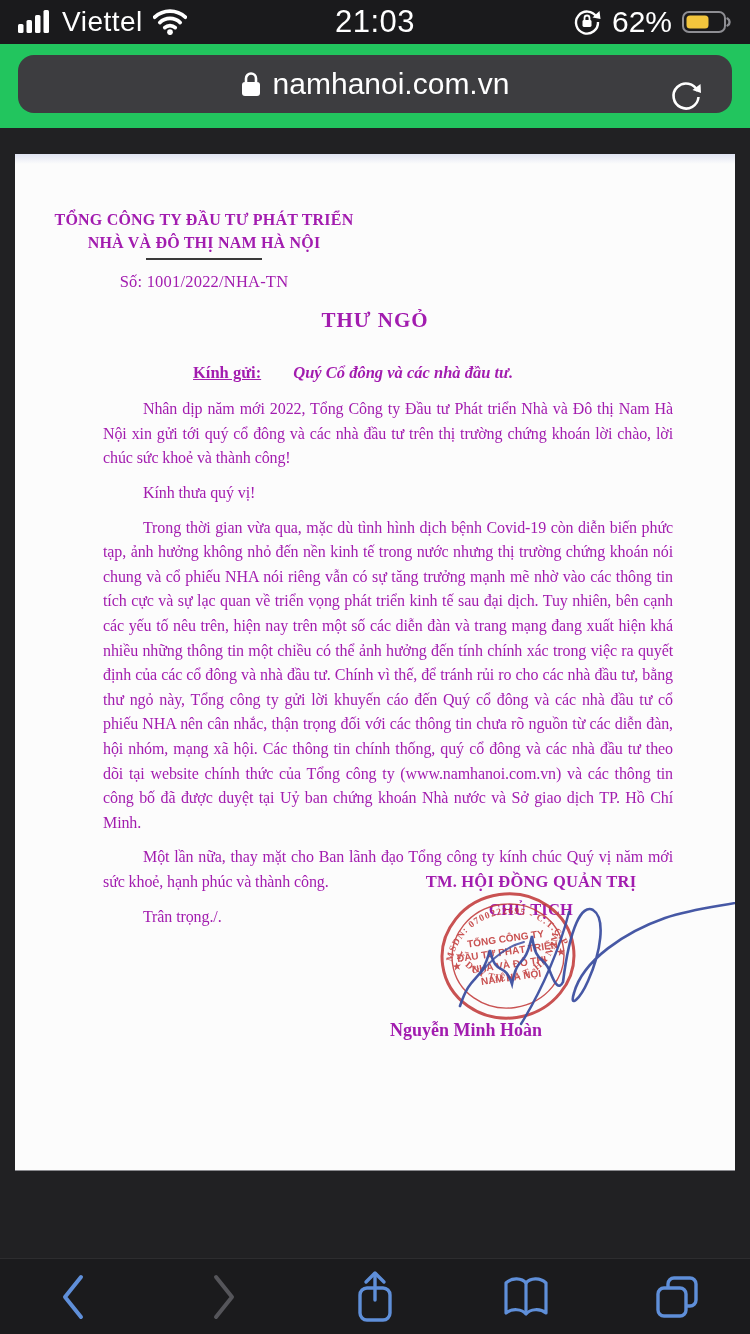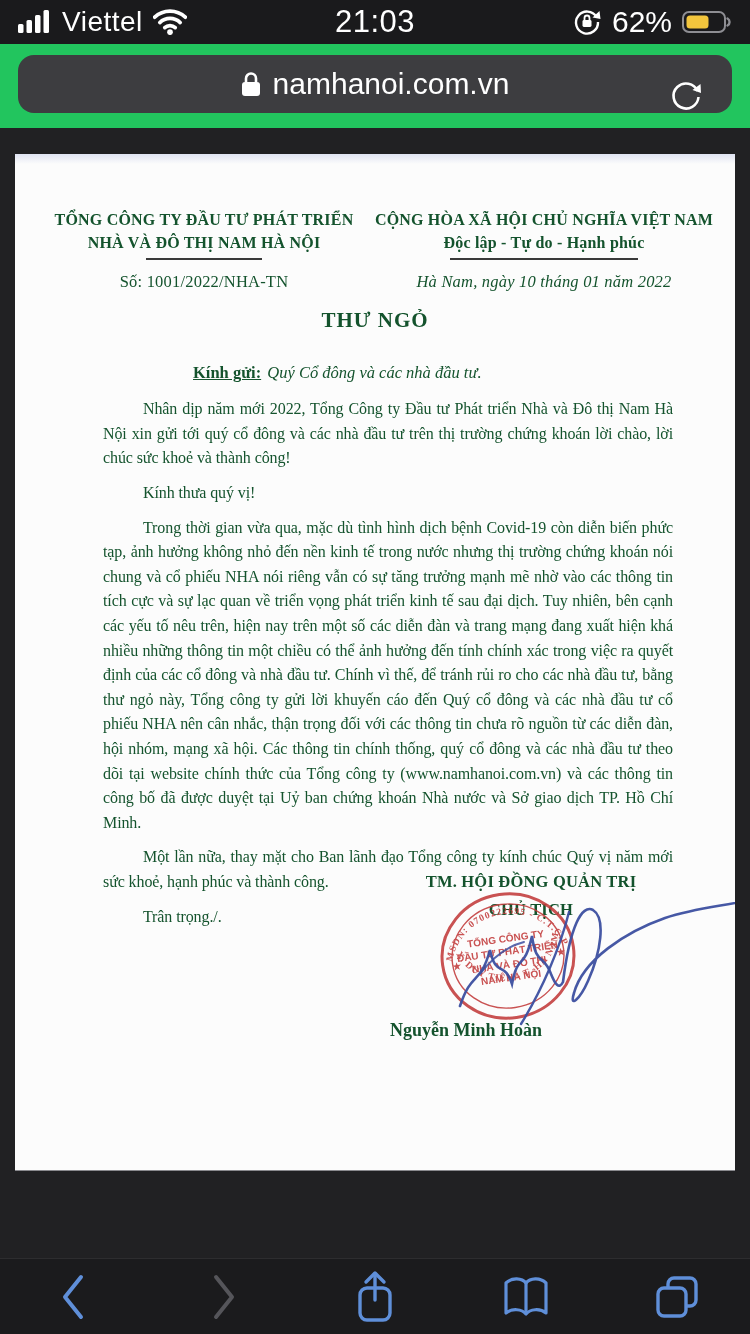--- a/index.html
+++ b/index.html
@@ -20,40 +20,40 @@
   .url-row { position:absolute; top:44px; left:0; width:750px; height:84px; background:#22c55e; z-index:5; }
   .url-pill { position:absolute; top:11px; left:18px; width:714px; height:58px;
     background:#3d3d40; border-radius:16px; display:flex; align-items:center; justify-content:center; }
   .url-text { color:#fff; font-size:30px; display:flex; align-items:center; gap:12px; }
   .reload-btn { position:absolute; right:22px; top:11px; height:58px; width:48px;
     display:flex; align-items:center; justify-content:center; background:transparent; border:none; }
 
   
   .content { position:absolute; top:128px; left:0; width:750px; height:1130px; background:#212123; }
   .page { position:absolute; top:26px; left:15px; width:720px; height:1016px;
-    background:#fcfcfc; color:#14532d; overflow:hidden;
+    background:#fcfcfc; color:#a21caf; overflow:hidden;
     box-shadow:0 1px 0 #8a8a8e; font-family:"Liberation Serif", serif; }
   .page::before { content:""; position:absolute; top:0; left:0; right:0; height:10px;
     background:linear-gradient(#d9def0, rgba(255,255,255,0)); opacity:.8; }
 
   .doc-header { display:flex; justify-content:space-between; padding:54px 18px 0 28px; }
   .hdr-block { text-align:center; font-weight:700; font-size:16px; line-height:1.45; letter-spacing:.2px; }
   .hdr-left { width:322px; }
   .hdr-right { width:346px; }
   .hdr-rule { height:2px; background:#3a3a3a; margin:4px auto 10px; }
   .hdr-rule.left { width:116px; }
   .hdr-rule.right { width:188px; }
   .hdr-ref { font-weight:400; font-size:16.5px; }
   .hdr-date { font-weight:400; font-style:italic; font-size:16.5px; }
 
   .doc-title { text-align:center; margin-top:14px; font-weight:700; font-size:21px; letter-spacing:1px; }
 
   .salutation { margin:30px 60px 0 178px; font-size:16.5px; }
   .sal-label { font-weight:700; text-decoration:underline; }
-  .sal-value { font-weight:400; font-style:italic; margin-left:2px; }
+  .sal-value { font-weight:700; font-style:italic; margin-left:28px; }
 
   .doc-body { padding:0 62px 0 88px; font-size:16px; line-height:24.6px; text-align:justify;
     letter-spacing:-0.1px; }
   .doc-body p { text-indent:40px; margin-top:14px; }
   .doc-body p.tight { margin-top:10px; }
 
   .sign-titles { position:absolute; top:714px; left:330px; width:372px; text-align:center;
     font-weight:700; font-size:16.5px; line-height:1.7; letter-spacing:.2px; }
 
   .stamp { position:absolute; top:732px; left:418px; transform:rotate(-8deg); opacity:.88; }
@@ -126,26 +126,20 @@
 
   <div class="content">
     <div class="page">
 
       <div class="doc-header">
         <div class="hdr-block hdr-left">
           <div>TỔNG CÔNG TY ĐẦU TƯ PHÁT TRIỂN</div>
           <div>NHÀ VÀ ĐÔ THỊ NAM HÀ NỘI</div>
           <div class="hdr-rule left"></div>
           <div class="hdr-ref">Số: 1001/2022/NHA-TN</div>
-        </div>
-        <div class="hdr-block hdr-right">
-          <div>CỘNG HÒA XÃ HỘI CHỦ NGHĨA VIỆT NAM</div>
-          <div>Độc lập - Tự do - Hạnh phúc</div>
-          <div class="hdr-rule right"></div>
-          <div class="hdr-date">Hà Nam, ngày 10 tháng 01 năm 2022</div>
         </div>
       </div>
 
       <div class="doc-title">THƯ NGỎ</div>
 
       <div class="salutation">
         <span class="sal-label">Kính gửi:</span>
         <span class="sal-value">Quý Cổ đông và các nhà đầu tư.</span>
       </div>
 

